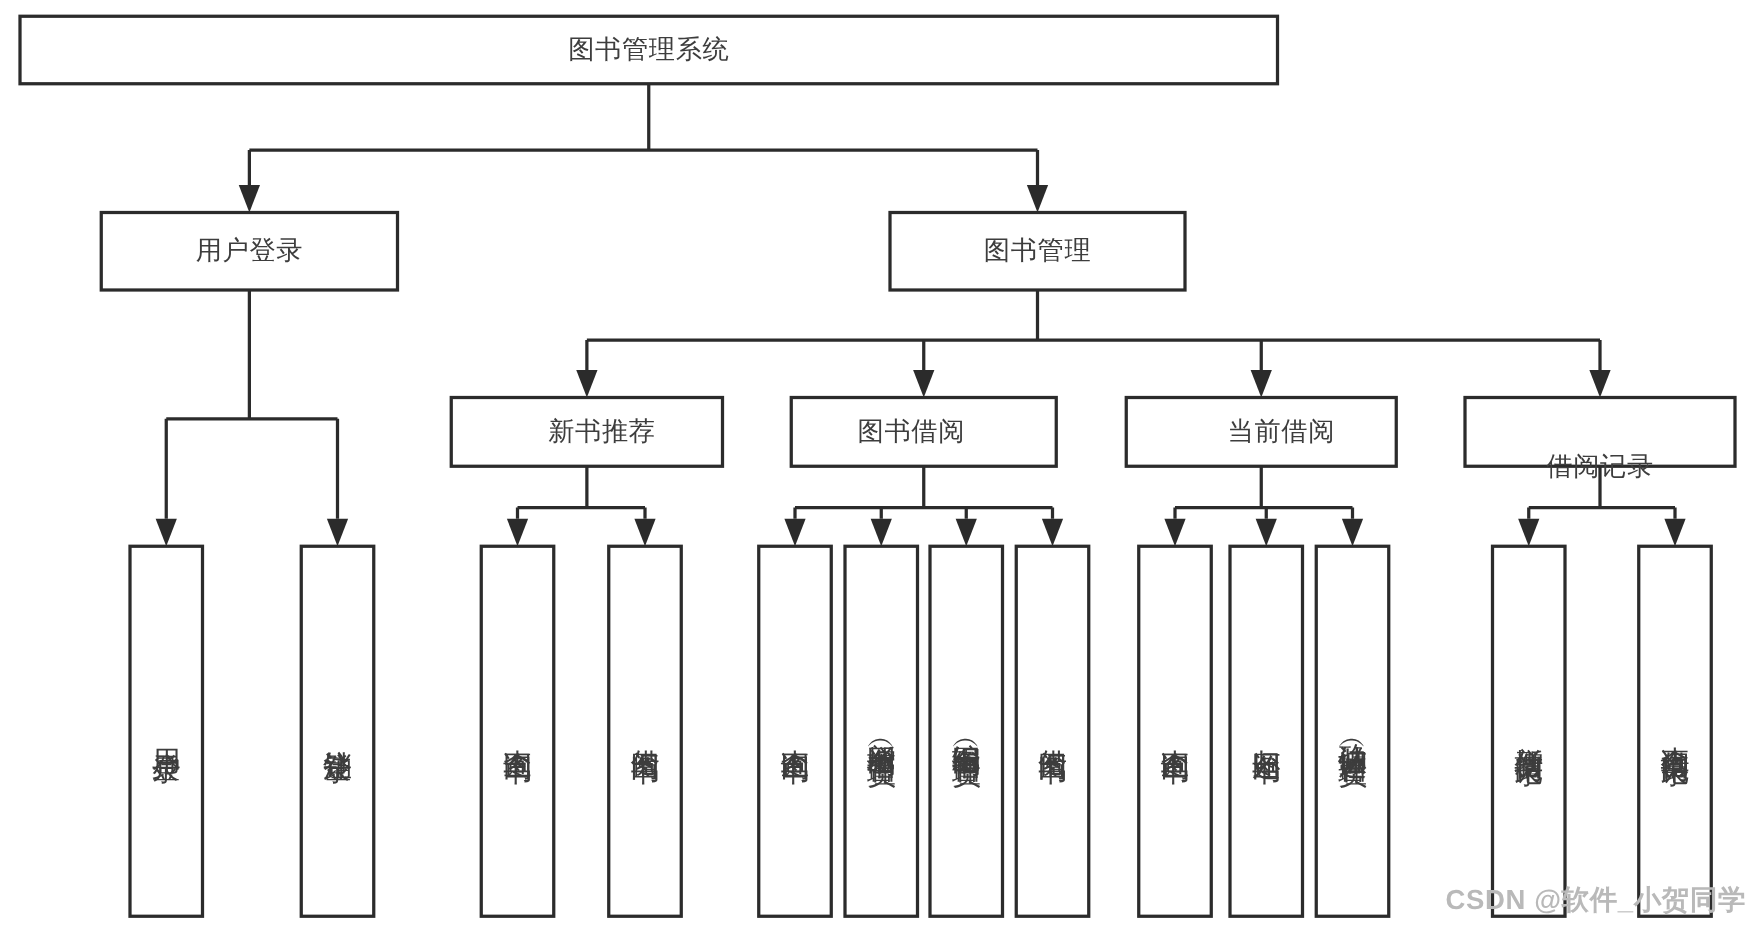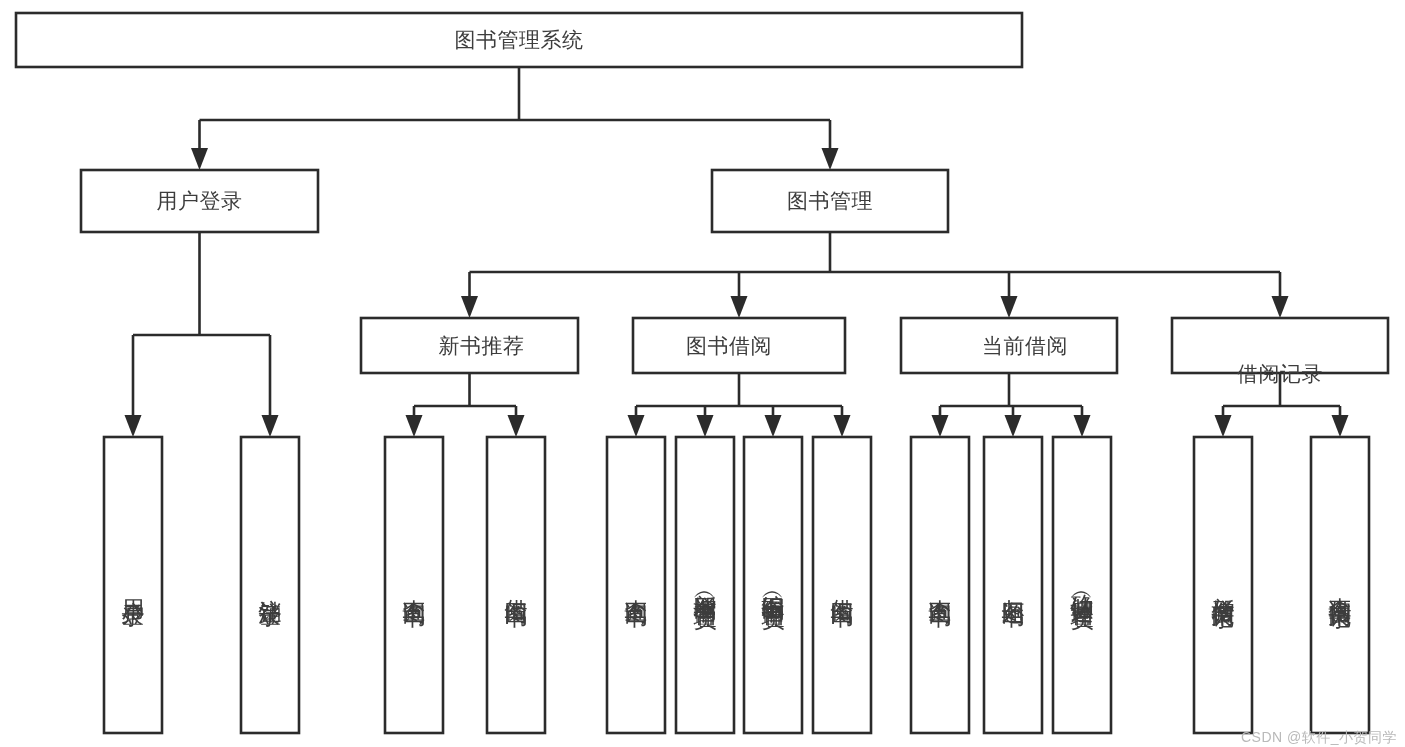--- a/index.html
+++ b/index.html
@@ -64,26 +64,27 @@
     font-size: 23px;
     line-height: 1.18;
     letter-spacing: 2px;
     align-items: center;
     justify-content: center;
     text-align: center;
   }
   .watermark {
     position: absolute;
     right: 8px;
-    bottom: 0;
-    font-size: 14px;
+    bottom: 12px;
+    font-size: 22px;
     color: #b9b9b9;
     font-family: "Liberation Sans", "DejaVu Sans", sans-serif;
     white-space: nowrap;
     letter-spacing: 0.5px;
+    font-weight: bold;
   }
 </style>
 </head>
 <body>
 
 <div id="diagram-root">
 
   <svg class="diagram-canvas" viewBox="0 0 1405 747" xmlns="http://www.w3.org/2000/svg">
     <g id="connectors-layer">
         <line x1="519" y1="67" x2="519" y2="120" class="connector"></line>

